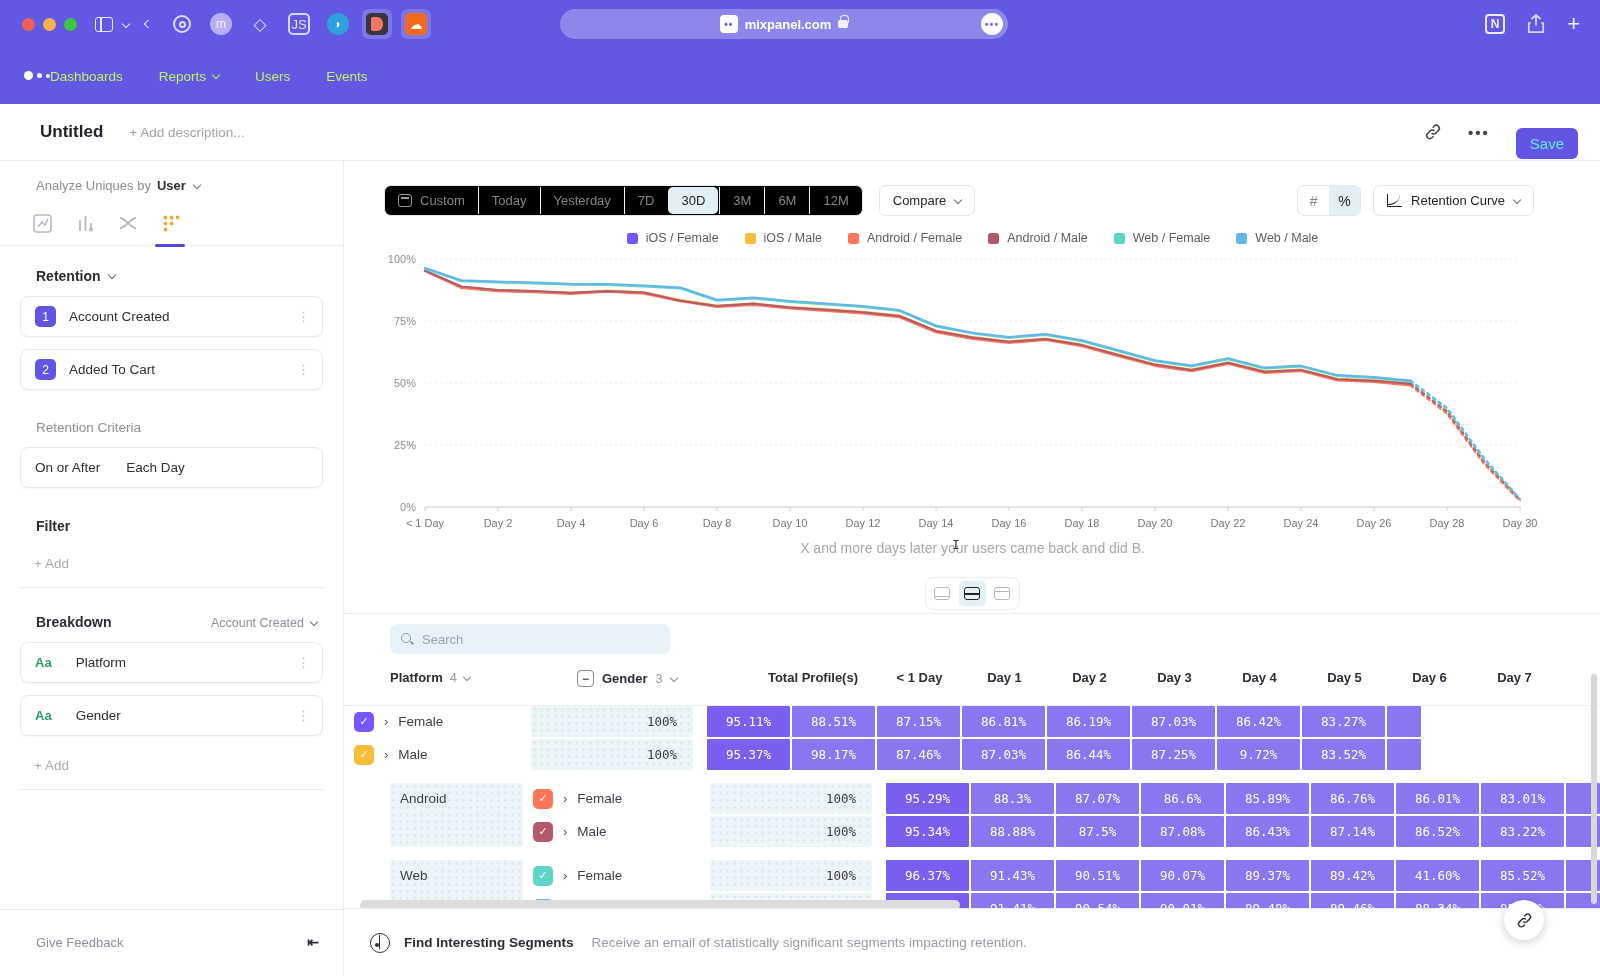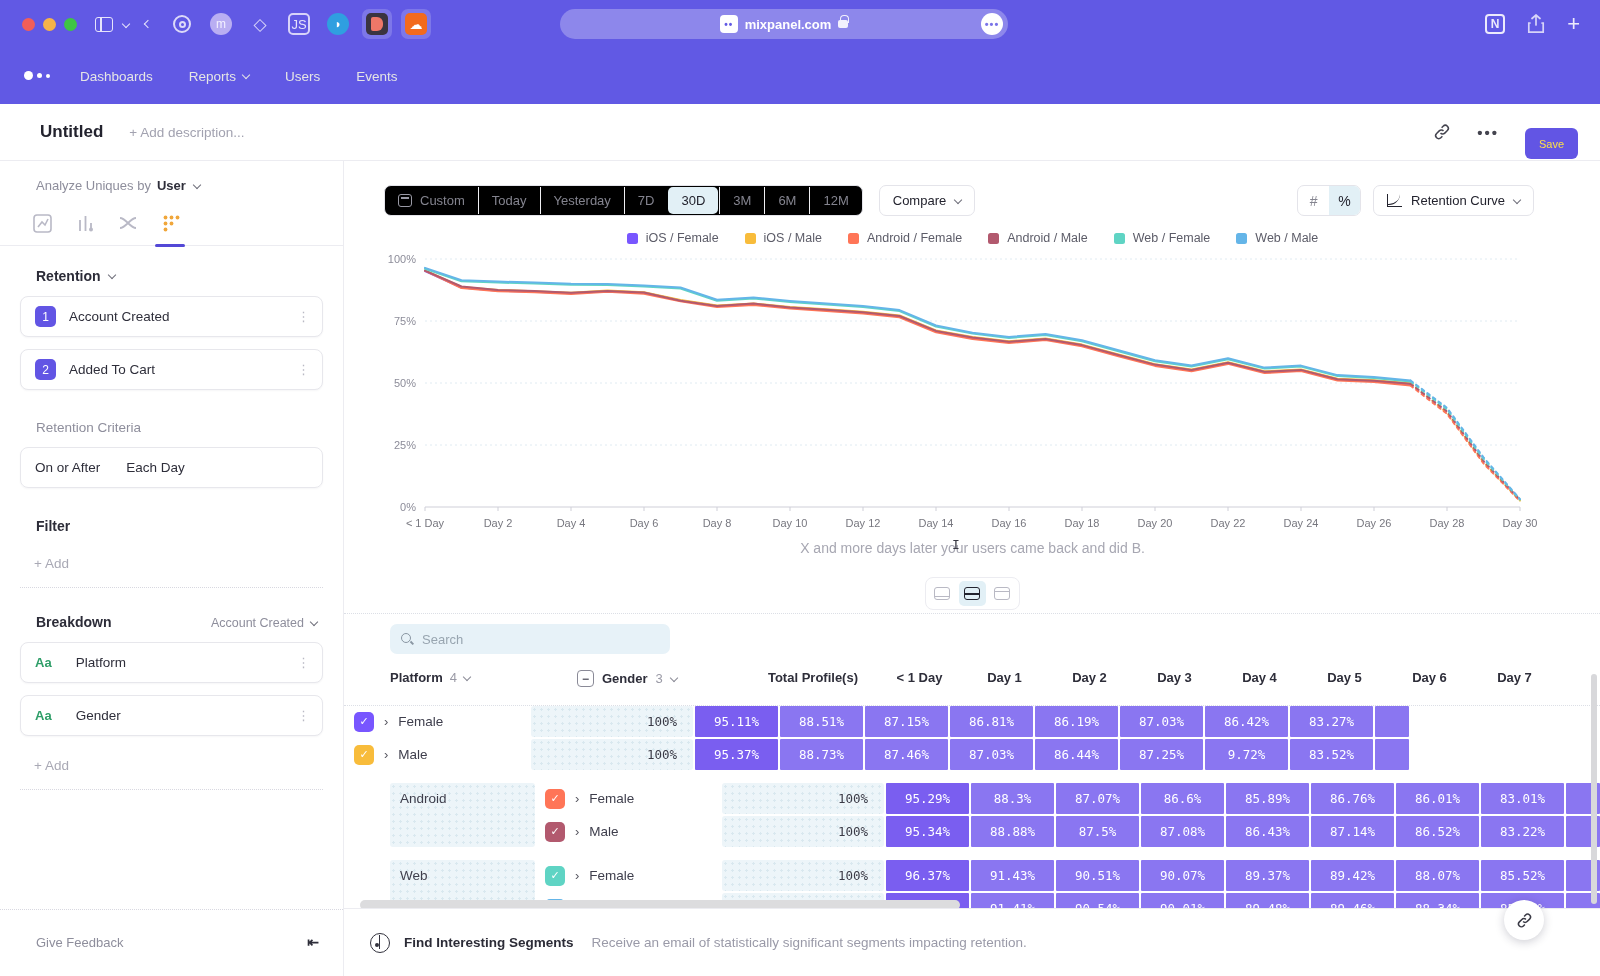--- a/index.html
+++ b/index.html
@@ -38,21 +38,21 @@
   .chrome-right { position:absolute; right:20px; top:0; height:48px; display:flex; align-items:center; gap:22px; color:#eceafc; }
   .notion { width:20px; height:20px; border:2px solid #eceafc; border-radius:4px; display:flex; align-items:center; justify-content:center; font-weight:bold; font-size:12px;}
   .plus { font-size:22px; font-weight:400; }
 
   
   .mx-logo { margin-left:24px; width:26px; height:18px; position:relative; }
   .mx-logo i { position:absolute; background:#fff; border-radius:50%; }
   .mx-logo i:nth-child(1){ width:9px; height:9px; left:0; top:4px;}
   .mx-logo i:nth-child(2){ width:5px; height:5px; left:13px; top:6px;}
   .mx-logo i:nth-child(3){ width:4px; height:4px; left:22px; top:7px;}
-  .nav-items { display:flex; align-items:center; gap:36px; margin-left:30px; color:#e5e5e5; font-size:13.5px;text-align:center; }
+  .nav-items { display:flex; align-items:center; gap:36px; color:#bef264; font-size:13.5px;text-align:center; }
   .nav-item { cursor:pointer; display:flex; align-items:center; gap:7px; }
   .nav-item .chv { margin-top:-3px; }
   .nav-search { position:absolute; left:562px; top:57px; width:438px; height:36px; border:1px solid rgba(255,255,255,0.45); background:rgba(0,0,0,0.10); border-radius:8px; display:flex; align-items:center; justify-content:center; color:#fff; font-size:13.5px; gap:10px;}
   .nav-search .shortcut { color:rgba(255,255,255,0.6); }
   .mag { display:inline-block; position:relative; width:12px; height:12px; }
   .mag::before{ content:""; position:absolute; left:0; top:0; width:8px; height:8px; border:1.7px solid currentColor; border-radius:50%;}
   .mag::after{ content:""; position:absolute; left:8.5px; top:8.5px; width:4px; height:1.7px; background:currentColor; transform:rotate(45deg);}
   .nav-right { position:absolute; right:18px; top:48px; height:56px; display:flex; align-items:center; gap:26px; color:#fff; }
   .nav-ic { width:22px; height:22px; display:flex; align-items:center; justify-content:center; }
   .help-ic { width:19px; height:19px; border:1.6px solid #fff; border-radius:50%; font-size:11px; display:flex; align-items:center; justify-content:center;}
@@ -60,21 +60,21 @@
   .proj b { display:block; font-size:13px; }
   .proj span { display:block; font-size:11px; color:rgba(255,255,255,0.85); font-weight:normal;}
 
   
   .report-header { position:absolute; left:0; top:104px; width:1600px; height:57px; background:#fff; border-bottom:1px solid #ececf1; display:flex; align-items:center; }
   .rh-title { font-size:17px; font-weight:bold; color:#23232e; margin-left:40px; }
   .rh-desc { color:#a2a2b0; margin-left:26px; font-size:13.5px; }
   .rh-right { position:absolute; right:22px; display:flex; align-items:center; gap:26px; }
   .icon-link { color:#44444f; }
   .dots-h { color:#44444f; font-size:15px; letter-spacing:2px; font-weight:bold; }
-  .save-btn { background:#6255e4; color:#fde047; border:none; border-radius:6px; height:31px; padding:0 14px; font-size:11px; cursor:pointer;margin-top:23px; }
+  .save-btn { background:#6255e4; color:#5eead4; border:none; border-radius:6px; height:31px; padding:0 14px; font-size:15px; cursor:pointer;margin-top:23px; }
 
   
   .sidebar { position:absolute; left:0; top:161px; width:344px; height:815px; background:#fff; border-right:1px solid #ececf1; }
   .an-row { padding:17px 0 0 36px; color:#8e8e9c; font-size:13px; display:flex; gap:6px; align-items:center;}
   .an-row b { color:#2e2e3a; font-weight:bold; }
   .an-row .chv { color:#6e6e7a; margin-left:2px; margin-top:-2px;}
   .tab-row { display:flex; gap:23px; padding:20px 0 12px 32px; border-bottom:1px solid #ececf1; position:relative; }
   .tr-ico { width:20px; height:20px; color:#b9b9c6; display:flex; align-items:center; justify-content:center;}
   .tab-underline { position:absolute; bottom:-2px; left:155px; width:30px; height:3px; background:#5348d6; border-radius:2px;}
   .side-h { font-weight:bold; font-size:14px; color:#2c2c38; padding:22px 0 0 36px; display:flex; align-items:center; gap:8px;}
@@ -142,21 +142,21 @@
   .tbody { position:absolute; left:0; top:91px; width:100%; height:204px; overflow:hidden; border-top:1px dotted #dcdfe6;}
   .pgroup { display:flex; margin-bottom:13px; }
   .pf-cell { width:177px; margin-left:46px; border-radius:3px; background-color:#edf5f9; background-image:radial-gradient(#d9e8ef 1px, transparent 1.2px); background-size:7px 7px; padding:8px 0 0 10px; color:#3e3e4c; font-size:13.5px;}
   .grows { display:flex; flex-direction:column; gap:2px; }
   .grow { display:flex; height:31px; }
   .gcell { width:187px; display:flex; align-items:center; padding-left:10px; gap:10px;}
   .cbx { width:20px; height:20px; border-radius:5px; color:#fff; font-size:11px; display:flex; align-items:center; justify-content:center;}
   .garrow { color:#55555f; font-size:13px; }
   .glabel { color:#3e3e4c; font-size:13.5px; }
   .tot-cell { width:162px; border-radius:3px; background-color:#edf5f9; background-image:radial-gradient(#d9e8ef 1px, transparent 1.2px); background-size:7px 7px; display:flex; align-items:center; justify-content:flex-end; padding-right:16px; font-family:"DejaVu Sans Mono", monospace; font-size:12.5px; color:#3a3a46;}
-  .vals { display:flex; margin-left:2px; gap:2px; }
+  .vals { display:flex; margin-left:14px; gap:2px; }
   .vcell { width:83px; display:flex; align-items:center; justify-content:center; color:#fff; font-family:"DejaVu Sans Mono", monospace; font-size:12.5px; background:#8a76f1; border-radius:1px;}
   .vcell.first { background:#7a5ef0; }
   .vcell.sliver { width:34px; }
   .hscroll { position:absolute; left:16px; top:286px; width:600px; height:10px; background:#dcdcde; border-radius:5px; }
   .vscroll { position:absolute; right:3px; top:60px; width:6px; height:230px; background:#d8d8db; border-radius:3px;}
 
   
   .footer { position:absolute; left:344px; bottom:0; width:1256px; height:68px; background:#fff; border-top:1px solid #ececf1; display:flex; align-items:center; z-index:5;}
   .fi-ic { margin-left:26px; width:20px; height:20px; border:1.7px solid #32323d; border-radius:50%; position:relative;}
   .fi-ic::before { content:""; position:absolute; left:7.5px; top:1px; width:1.7px; height:14px; background:#32323d;}
@@ -590,21 +590,21 @@
             </div>
             <div class="grow">
               <div class="gcell">
                 <span class="cbx" style="background: rgb(248, 188, 59);">✓</span>
                 <span class="garrow">›</span>
                 <span class="glabel">Male</span>
               </div>
               <div class="tot-cell">100%</div>
               <div class="vals">
                 <span class="vcell first">95.37%</span>
-                <span class="vcell">88.73%</span>
+                <span class="vcell">98.17%</span>
                 <span class="vcell">87.46%</span>
                 <span class="vcell">87.03%</span>
                 <span class="vcell">86.44%</span>
                 <span class="vcell">87.25%</span>
                 <span class="vcell">9.72%</span>
                 <span class="vcell">83.52%</span>
                 <span class="vcell sliver"></span>
               </div>
             </div>
           </div>
@@ -662,21 +662,21 @@
                 <span class="glabel">Female</span>
               </div>
               <div class="tot-cell">100%</div>
               <div class="vals">
                 <span class="vcell first">96.37%</span>
                 <span class="vcell">91.43%</span>
                 <span class="vcell">90.51%</span>
                 <span class="vcell">90.07%</span>
                 <span class="vcell">89.37%</span>
                 <span class="vcell">89.42%</span>
-                <span class="vcell">88.07%</span>
+                <span class="vcell">41.60%</span>
                 <span class="vcell">85.52%</span>
                 <span class="vcell sliver"></span>
               </div>
             </div>
             <div class="grow">
               <div class="gcell">
                 <span class="cbx" style="background: rgb(100, 181, 232);">✓</span>
                 <span class="garrow">›</span>
                 <span class="glabel">Male</span>
               </div>

